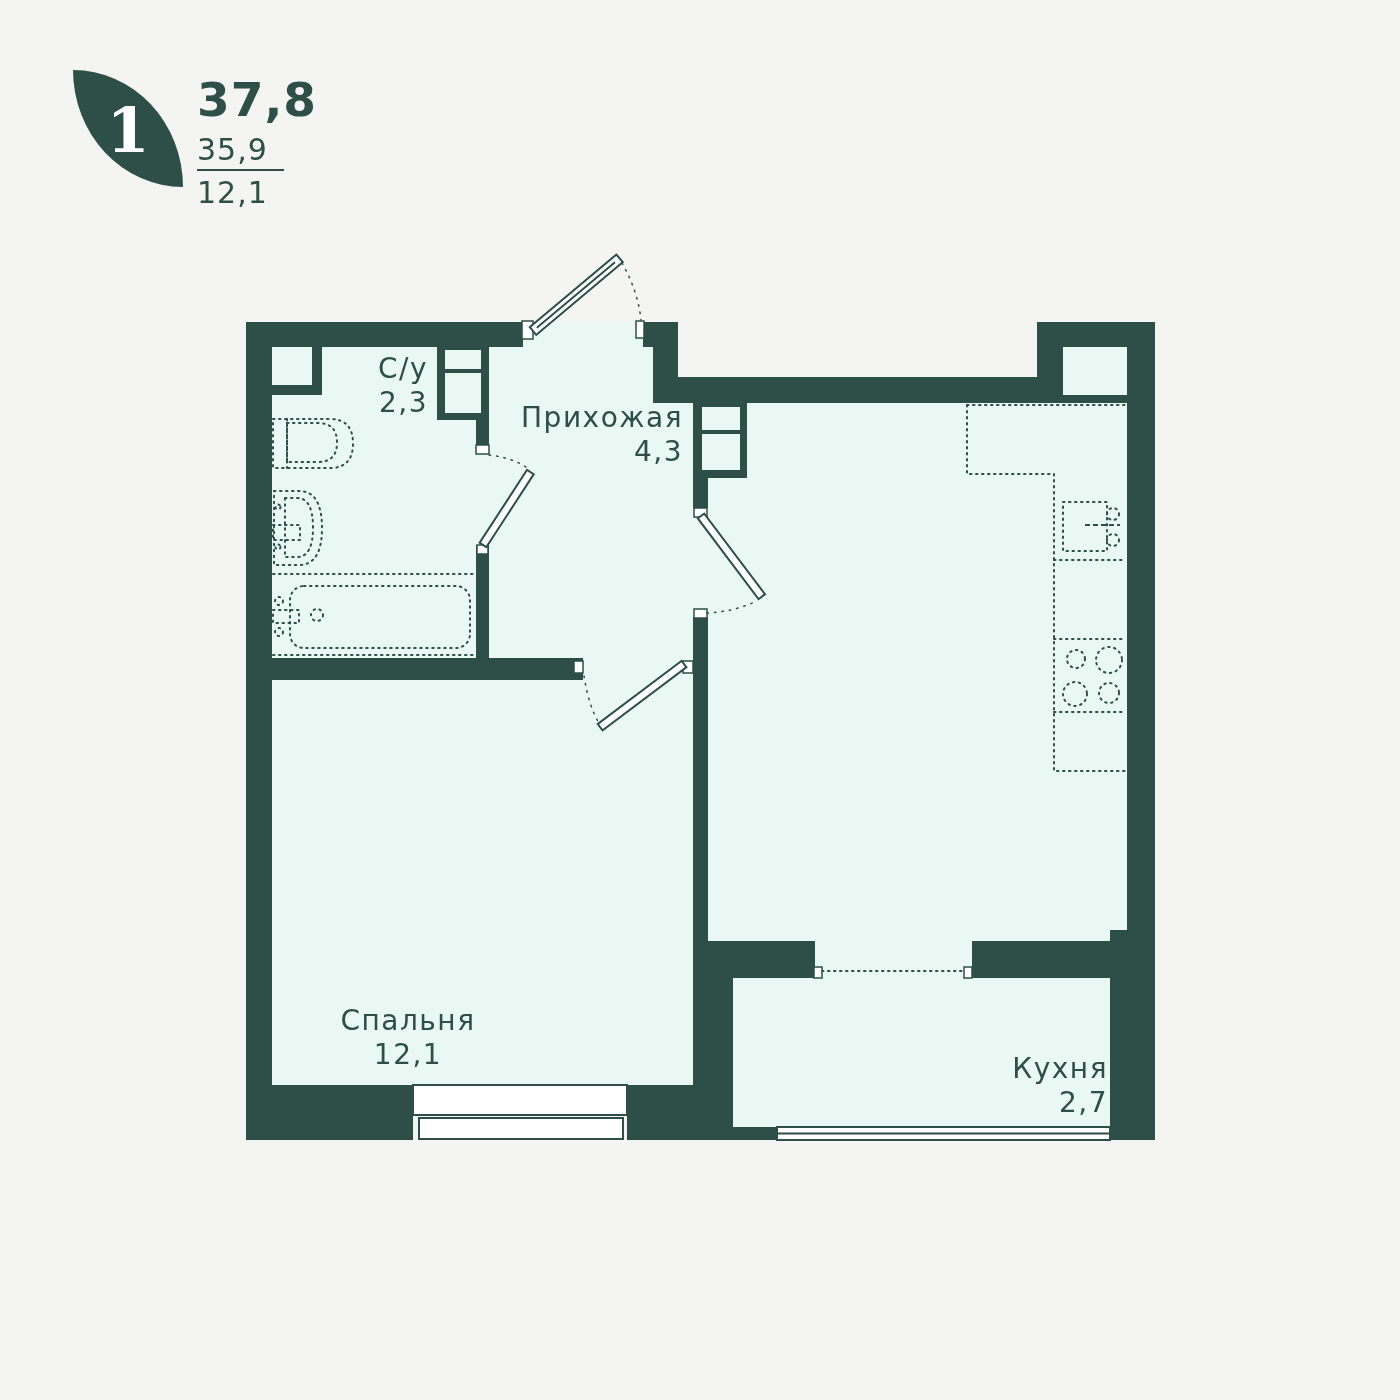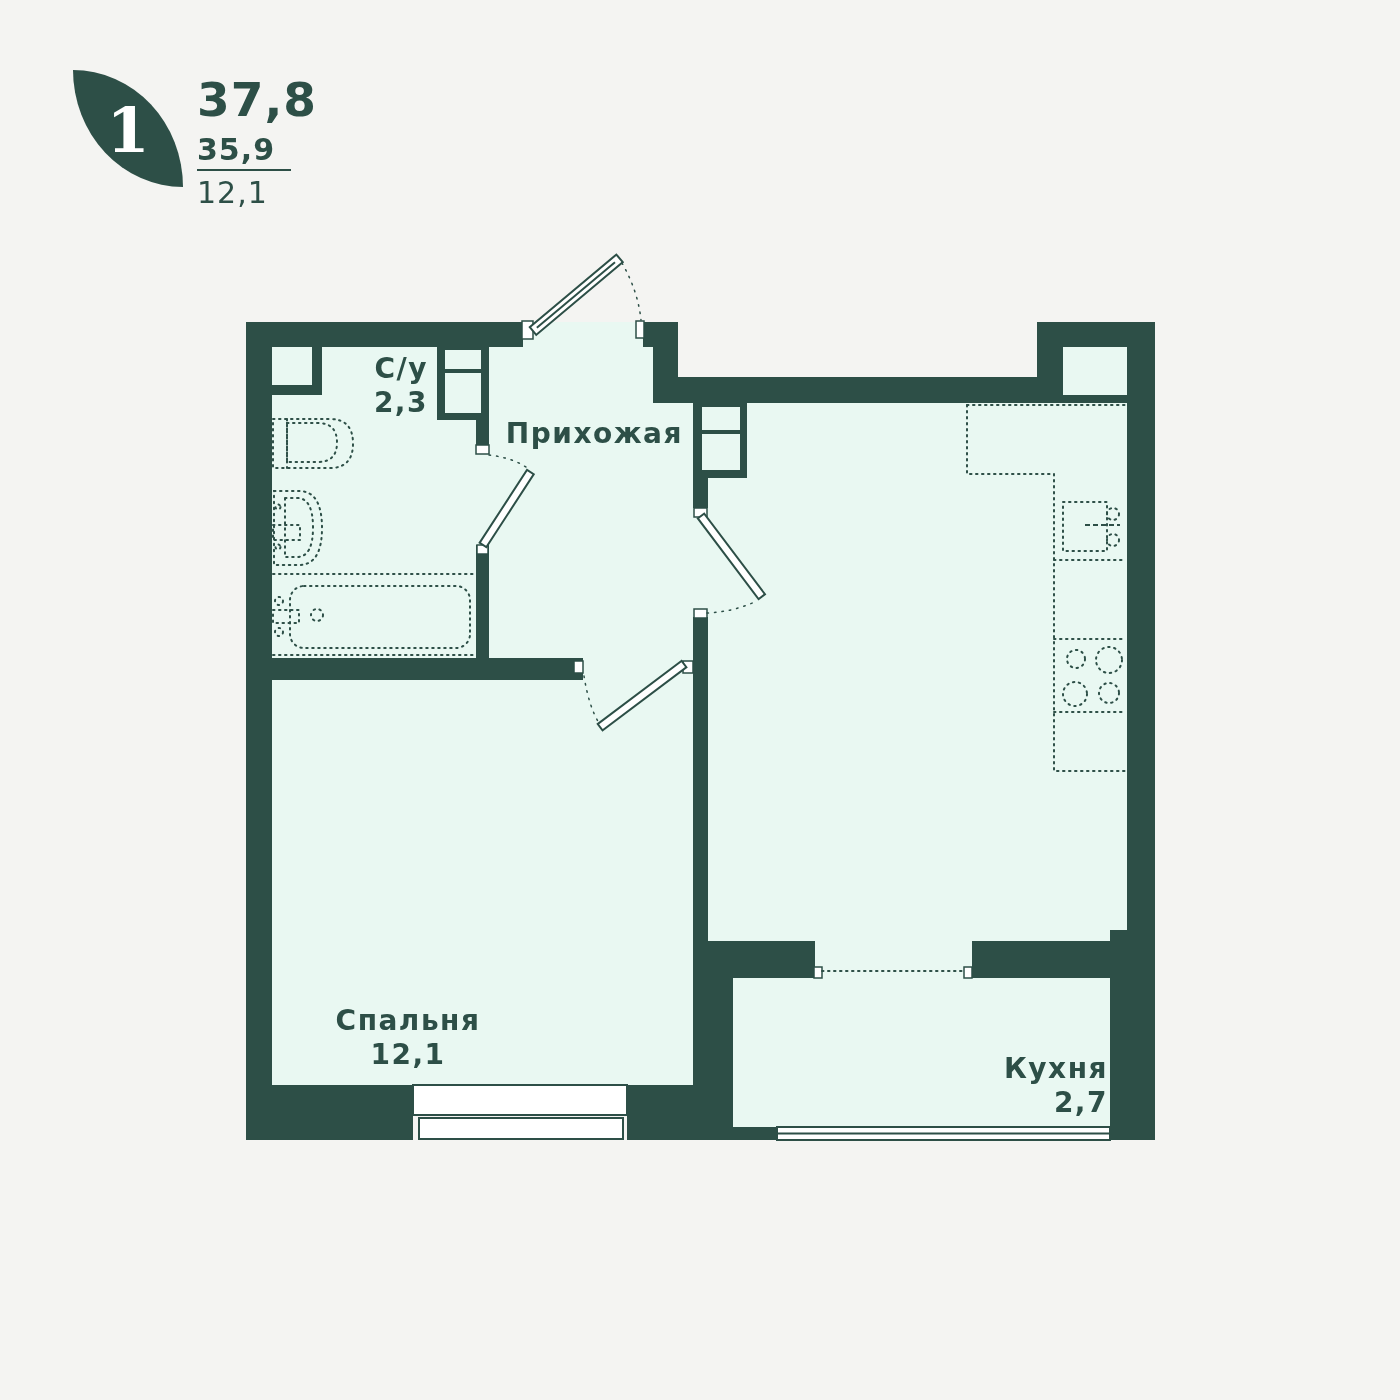--- a/index.html
+++ b/index.html
@@ -37,28 +37,28 @@
     border-radius:0 100% 0 100%;
     display:flex;align-items:center;justify-content:center;
   }
   .leaf span{
     font-family:"DejaVu Serif","Liberation Serif",serif;
     font-weight:bold;font-size:62px;color:var(--white);line-height:1;
     transform:translateY(2px);
   }
   .nums{position:absolute;left:124px;top:8px;width:220px;}
   .num-total{font-size:47px;font-weight:700;letter-spacing:1px;line-height:1;}
-  .num-mid{display:inline-block;font-size:30px;font-weight:700;letter-spacing:1px;
+  .num-mid{display:inline-block;font-size:30px;font-weight:400;letter-spacing:1px;
            margin-top:12px;padding:0 16px 4px 0;border-bottom:2.5px solid var(--wall);line-height:1;}
   .num-low{font-size:30px;font-weight:400;letter-spacing:1px;margin-top:7px;line-height:1;}
 
   
   .room-label{
     position:absolute;
-    font-size:28px;font-weight:700;letter-spacing:1.5px;
+    font-size:28px;font-weight:400;letter-spacing:1.5px;
     line-height:34px;color:var(--wall);
   }
   .room-label .area{display:block;}
   .ta-r{text-align:right;}
   .ta-l{text-align:center;}
 </style>
 </head>
 <body>
 
 <div class="canvas">
@@ -216,22 +216,23 @@
       <circle class="dot" cx="1075" cy="694" r="12"></circle>
       <circle class="dot" cx="1109" cy="693" r="10"></circle>
     </g>
   </svg>
 
   <div class="room-label ta-r" style="left:248px;top:352px;width:180px;">
     <span>С/у</span>
     <span class="area">2,3</span>
   </div>
 
-  <div class="room-label ta-r" style="left:433px;top:417px;width:250px;">
+  <div class="room-label ta-r" style="left:433px;top:401px;width:250px;">
     <span>Прихожая</span>
+    <span class="area">4,3</span>
   </div>
 
 
   <div class="room-label ta-l" style="left:283px;top:1004px;width:250px;">
     <span>Спальня</span>
     <span class="area">12,1</span>
   </div>
 
   <div class="room-label ta-r" style="left:858px;top:1052px;width:250px;">
     <span>Кухня</span>

